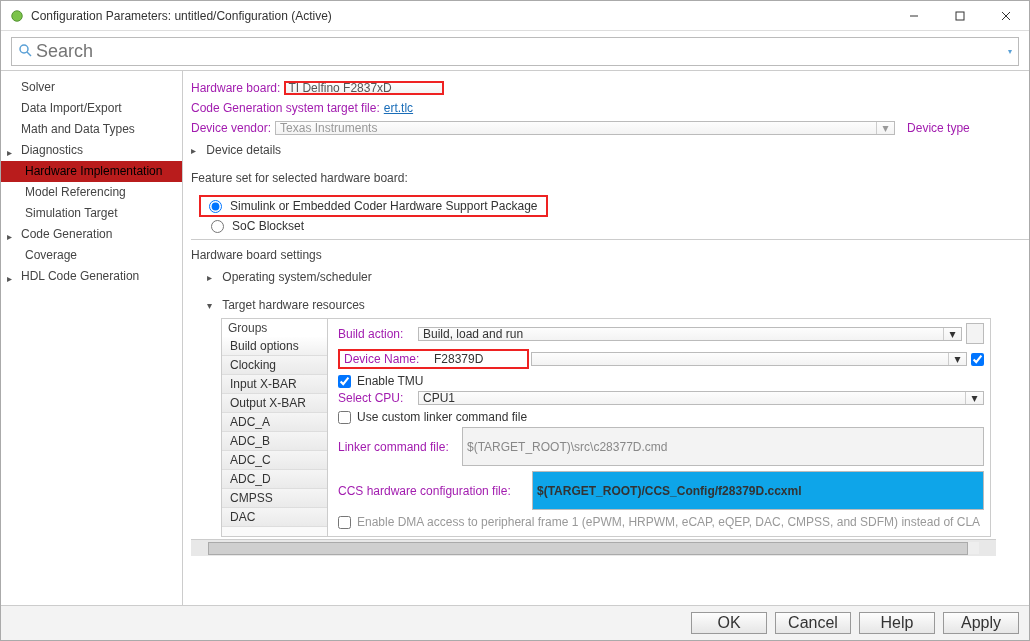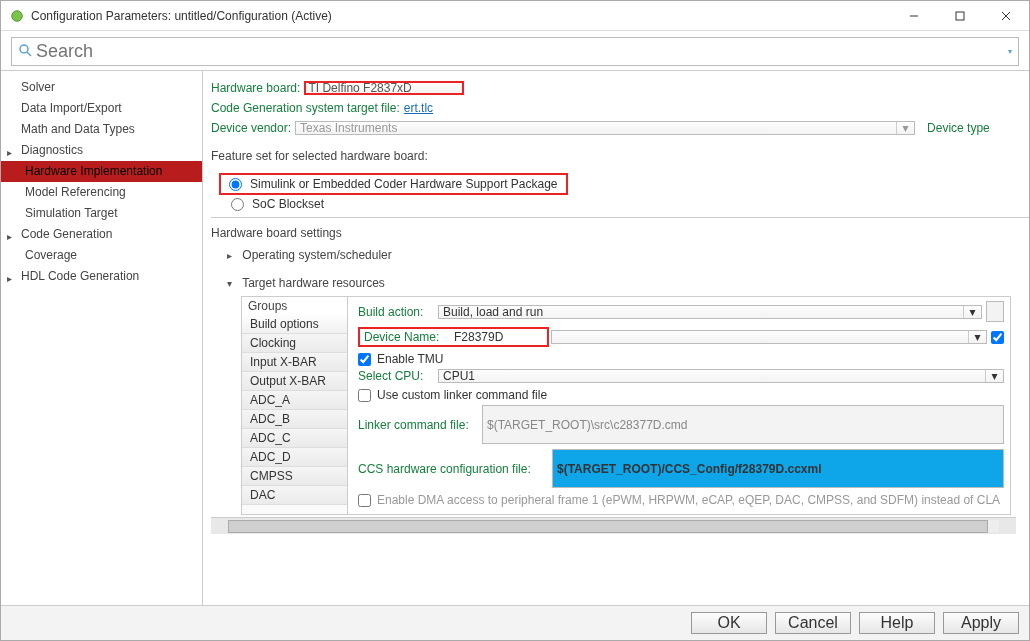--- a/index.html
+++ b/index.html
@@ -45,21 +45,21 @@
   padding: 3px 6px;
 }
 .search-box input {
   border: none; outline: none; flex: 1;
   font-size: 18px; color: #ec4899;
 }
 .main {
   display: flex; flex: 1; overflow: hidden;
 }
 .sidebar {
-  width: 202px;
+  width: 182px;
   border-right: 1px solid #ccc;
   overflow-y: auto;
   padding: 6px 0;
 }
 .side-item {
   padding: 2px 8px 2px 24px;
   line-height: 17px;
   color: #444;
   cursor: default;
   position: relative;
@@ -74,21 +74,21 @@
   background: #b91c1c;
   color: #000;
 }
 .content {
   flex: 1;
   overflow: auto;
   padding: 10px 0 0 8px;
   position: relative;
 }
 .row { display: flex; align-items: center; margin-bottom: 6px; gap: 4px; }
-.lbl { color: #15803d; }
+.lbl { color: #a21caf; }
 .combo {
   flex: 1; display: flex; align-items: center;
   border: 1px solid #bbb;
   background: linear-gradient(#fdfdfd,#f3f3f3);
   height: 14px; padding: 0 4px;
   position: relative;
 }
 .combo .val { flex: 1; color: #555; }
 .combo .arrow {
   width: 18px;
@@ -232,20 +232,24 @@
     </div>
     <div class="row">
       <span class="lbl">Device vendor:</span>
       <div class="combo disabled" style="width:620px;flex:0 0 620px;">
         <span class="val">Texas Instruments</span>
         <span class="arrow">▾</span>
       </div>
       <span class="lbl" style="margin-left:8px;">Device type</span>
     </div>
 
+    <div class="section-head">
+      <span class="tri-exp">▸</span>
+      <span>Device details</span>
+    </div>
 
     <div class="section-head" style="margin-top:14px;">Feature set for selected hardware board:</div>
 
     <div class="redbox" style="display:inline-block;margin:4px 0 0 8px;padding:2px 8px;">
       <div class="radio-row" style="margin:0;">
         <input type="radio" checked="" style="">
         <span>Simulink or Embedded Coder Hardware Support Package</span>
       </div>
     </div>
     <div class="radio-row" style="margin-left:20px;margin-top:2px;">

